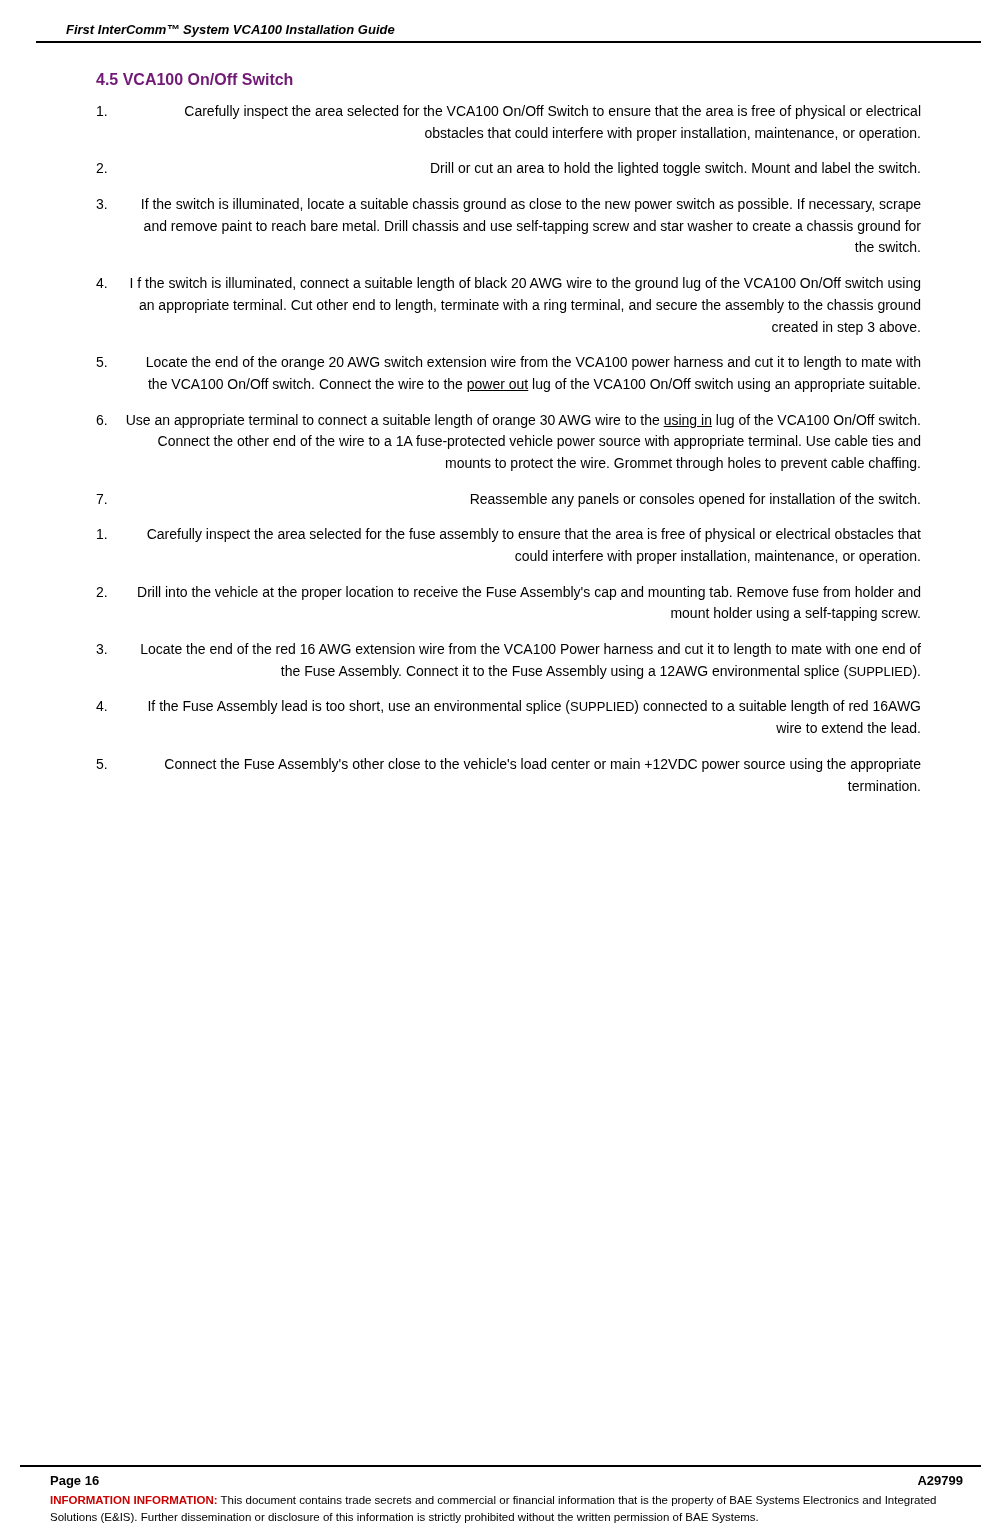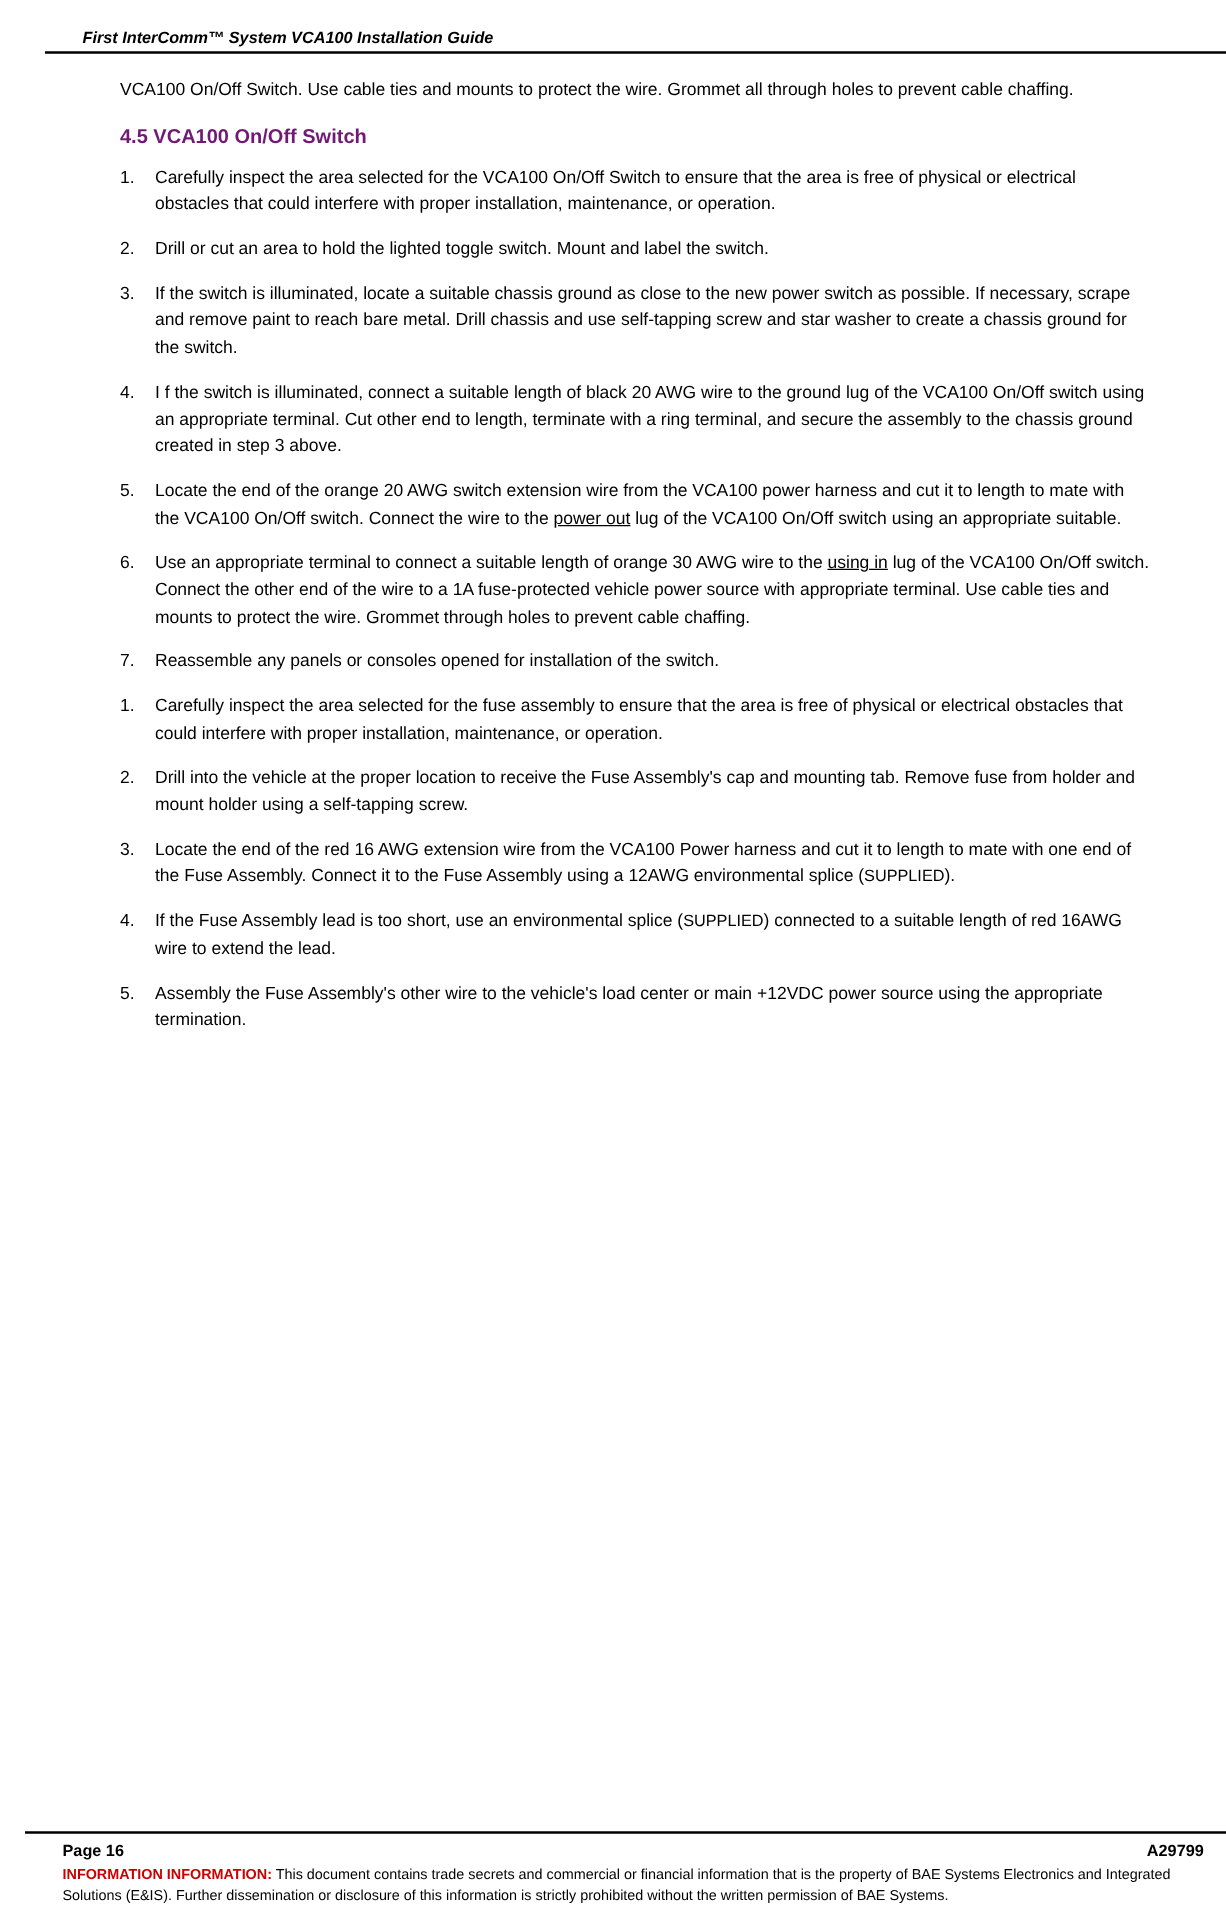--- a/index.html
+++ b/index.html
@@ -56,20 +56,21 @@
       line-height: 1.55;
     }
     .numbered-list li .num {
       min-width: 28px;
       font-weight: normal;
       padding-top: 0;
       flex-shrink: 0;
     }
     .numbered-list li .text {
       flex: 1;
+      text-align: right;
     }
     .underline {
       text-decoration: underline;
     }
     .small-caps {
       font-variant: small-caps;
       font-size: 13px;
     }
     .footer {
       position: absolute;
@@ -100,21 +101,20 @@
 <body>
 
 <div class="page-container">
 
   <div class="header">
     <span>First InterComm™ System VCA100 Installation Guide</span>
   </div>
 
   <div class="content">
 
-    <p class="intro-text">VCA100 On/Off Switch.  Use cable ties and mounts to protect the wire.  Grommet all through holes to prevent cable chaffing.</p>
 
     <div class="section">
       <div class="section-heading">4.5   VCA100 On/Off Switch</div>
 
       <ol class="numbered-list">
 
         <li>
           <span class="num">1.</span>
           <span class="text">Carefully inspect the area selected for the VCA100 On/Off Switch to ensure that the area is free of physical or electrical obstacles that could interfere with proper installation, maintenance, or operation.</span>
         </li>
@@ -178,21 +178,21 @@
 
         <li>
           <span class="num">4.</span>
           <span class="text">
             <span>If the Fuse Assembly lead is too short, use an environmental splice (</span><span class="small-caps">SUPPLIED</span><span>) connected to a suitable length of red 16AWG wire to extend the lead.</span>
           </span>
         </li>
 
         <li>
           <span class="num">5.</span>
-          <span class="text">Assembly the Fuse Assembly's other wire to the vehicle's load center or main +12VDC power source using the appropriate termination.</span>
+          <span class="text">Connect the Fuse Assembly's other close to the vehicle's load center or main +12VDC power source using the appropriate termination.</span>
         </li>
       </ol>
     </div>
 
   </div>
 
   <div class="footer">
     <div class="footer-top">
       <span>Page 16</span>
       <span>A29799</span>

